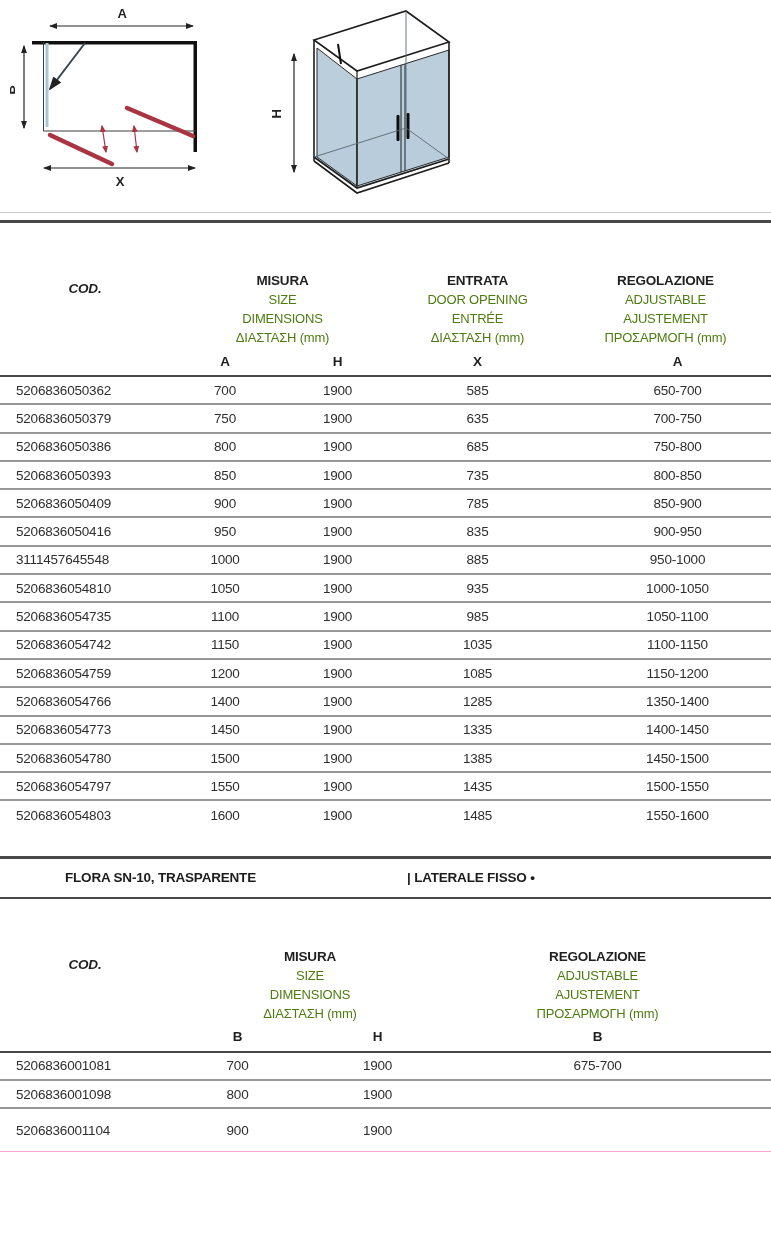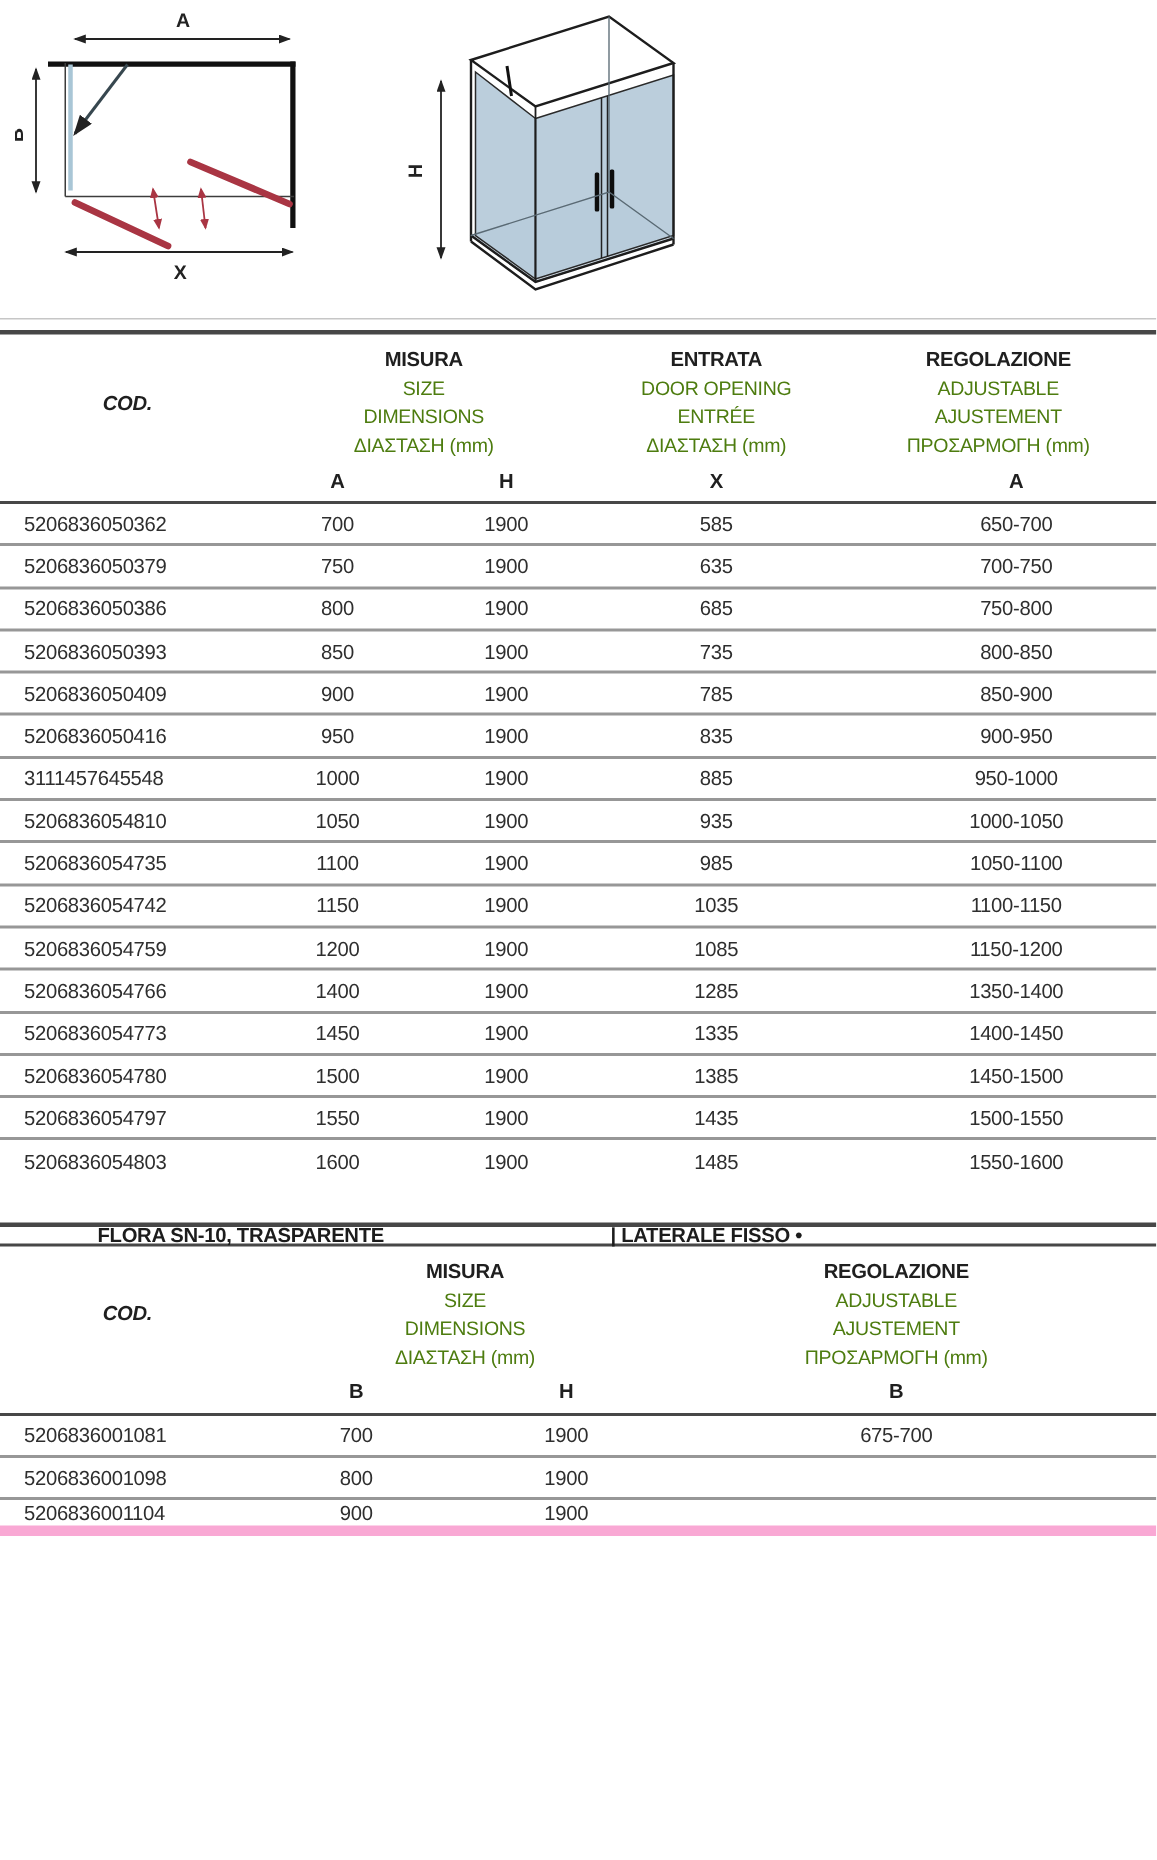--- a/index.html
+++ b/index.html
@@ -18,37 +18,37 @@
   .rule-thin  { border-top:1px solid #c6c6c6; }
   .rule-thick { border-top:3px solid #474747; margin-top:7px; }
   
   .t1-grid { display:grid; grid-template-columns:170px 110px 115px 165px 211px; }
   .t1-head { display:grid; grid-template-columns:170px 225px 165px 211px; }
   .t2-grid { display:grid; grid-template-columns:170px 135px 145px 321px; }
   .t2-head { display:grid; grid-template-columns:170px 280px 321px; }
   .thead-block { padding-top:7px; }
   .cod-cell { display:flex; align-items:center; justify-content:center;
               font-weight:bold; font-size:13.5px; color:#1f1f1f;font-style:italic; }
-  .hgroup { text-align:center; }
+  .hgroup { text-align:center;margin-top:41px; }
   .hgroup .l { display:block; line-height:19px; font-size:13px; color:#4d7c0f; }
   .hgroup .l.first { font-weight:bold; color:#1f1f1f; font-size:13.5px; }
   .subhead { height:28px; align-items:center; font-weight:bold; font-size:13.5px; color:#1f1f1f; }
   .subhead > div { text-align:center; }
   .rule-under-head { border-top:2.5px solid #474747; }
   .row { height:28.3px; align-items:center; font-size:13.5px; color:#2e2e2e;
          border-bottom:2px solid #979797; }
   .row:last-child { border-bottom:none; }
-  .t2 .row:last-child { border-bottom:7px solid #f9a8d4; height:24px; }
+  .t2 .row:last-child { border-bottom:1px solid #f9a8d4; height:43px; }
   .c-code { text-align:left; padding-left:16px; }
   .c-num { text-align:center; }
   .pad-adj1 { padding-left:24px; }
   .pad-adj2 { padding-right:26px; }
   
   .band { margin-top:26px; border-top:3px solid #474747; border-bottom:2.5px solid #474747;
-          height:16px; display:flex; align-items:center; position:relative;
+          height:43px; display:flex; align-items:center; position:relative;
           font-weight:bold; font-size:13.5px; color:#1c1c1c; }
   .band .left  { position:absolute; left:65px; }
   .band .right { position:absolute; left:407px; }
 </style>
 </head>
 <body>
 
 <div class="page">
 
   <div class="diagrams">

